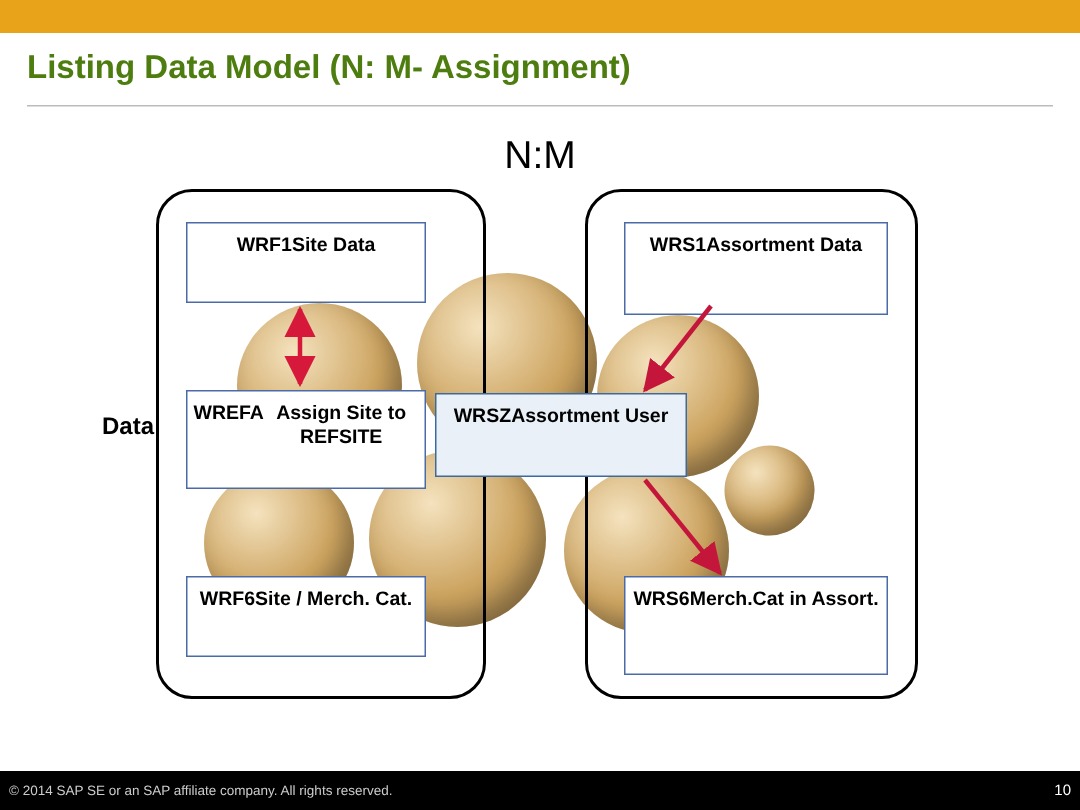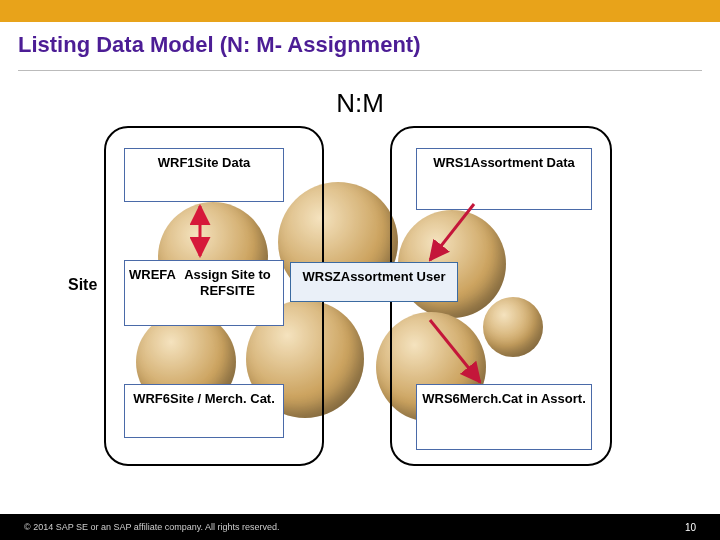--- a/index.html
+++ b/index.html
@@ -1,21 +1,21 @@
 <!DOCTYPE html>
 <html><head>
 <meta charset="utf-8">
 <style>
   *{box-sizing:border-box;margin:0;padding:0}
   body{width:720px;height:540px;font-family:Arial,Helvetica,sans-serif;background:#fff;position:relative;overflow:hidden}
   .topbar{height:22px;background:#e8a31a;width:100%}
-  .title{font-size:22px;color:#4c1d95;padding:10px 18px 8px;font-weight:600}
+  .title{font-size:22px;color:#4d7c0f;padding:10px 18px 8px;font-weight:600}
   .rule{border:none;border-top:1px solid #bbb;margin:4px 18px 0}
   .stage{position:absolute;left:0;right:0;top:86px;bottom:28px}
-  .footer{position:absolute;bottom:0;left:0;right:0;height:26px;background:#000;color:#ccc;font-size:9px;display:flex;align-items:center;justify-content:space-between;padding:0 24px}
+  .footer{position:absolute;bottom:0;left:0;right:0;height:26px;background:#000;color:#ccc;font-size:9px;display:flex;align-items:center;justify-content:space-between;padding:0 6px}
   .footer .pg{color:#fff;font-size:10px}
 
   .bg-balls{position:absolute;left:128px;top:96px;width:430px;height:260px;opacity:.9}
   .ball{position:absolute;border-radius:50%;background:radial-gradient(circle at 35% 30%,#f4e0b8,#c79a4f 55%,#7a5a25 100%);box-shadow:inset -6px -8px 14px rgba(0,0,0,.25)}
 
   .nm{position:absolute;left:0;right:0;top:2px;text-align:center;font-family:Liberation Sans, sans-serif;font-size:26px}
 
   .group{position:absolute;border:2px solid #000;border-radius:24px;background:transparent}
   .g-left{left:104px;top:40px;width:220px;height:340px}
   .g-right{left:390px;top:40px;width:222px;height:340px}
@@ -47,21 +47,21 @@
     <div class="ball" style="left:118px;top:118px;width:118px;height:118px"></div>
     <div class="ball" style="left:248px;top:130px;width:110px;height:110px"></div>
     <div class="ball" style="left:355px;top:115px;width:60px;height:60px"></div>
   </div>
 
   <div class="nm">N:M</div>
 
   <div class="group g-left"></div>
   <div class="group g-right"></div>
 
-  <div class="side-label" style="left:68px;top:190px">Site</div>
+  <div class="side-label" style="left:68px;top:190px">Data</div>
 
   <div class="box" style="left:124px;top:62px;width:160px;height:54px">
     <span class="code">WRF1</span>
     <span class="desc">Site Data</span>
   </div>
   <div class="box" style="left:124px;top:174px;width:160px;height:66px">
     <span class="code">WREFA</span>
     <span class="desc">Assign Site to REFSITE</span>
   </div>
   <div class="box" style="left:124px;top:298px;width:160px;height:54px">
@@ -71,21 +71,21 @@
 
   <div class="box" style="left:416px;top:62px;width:176px;height:62px">
     <span class="code">WRS1</span>
     <span class="desc">Assortment Data</span>
   </div>
   <div class="box" style="left:416px;top:298px;width:176px;height:66px">
     <span class="code">WRS6</span>
     <span class="desc">Merch.Cat in Assort.</span>
   </div>
 
-  <div class="box center-box" style="left:290px;top:176px;width:168px;height:40px">
+  <div class="box center-box" style="left:290px;top:176px;width:168px;height:56px">
     <span class="code">WRSZ</span>
     <span class="desc">Assortment User</span>
   </div>
 
   <svg class="arrows">
     <defs>
       <marker id="arL" viewBox="0 0 10 10" refX="9" refY="5" markerWidth="7" markerHeight="7" orient="auto-start-reverse">
         <path d="M0 0 L10 5 L0 10 z" fill="#d6183a"></path>
       </marker>
       <marker id="arR" viewBox="0 0 10 10" refX="9" refY="5" markerWidth="7" markerHeight="7" orient="auto-start-reverse">

